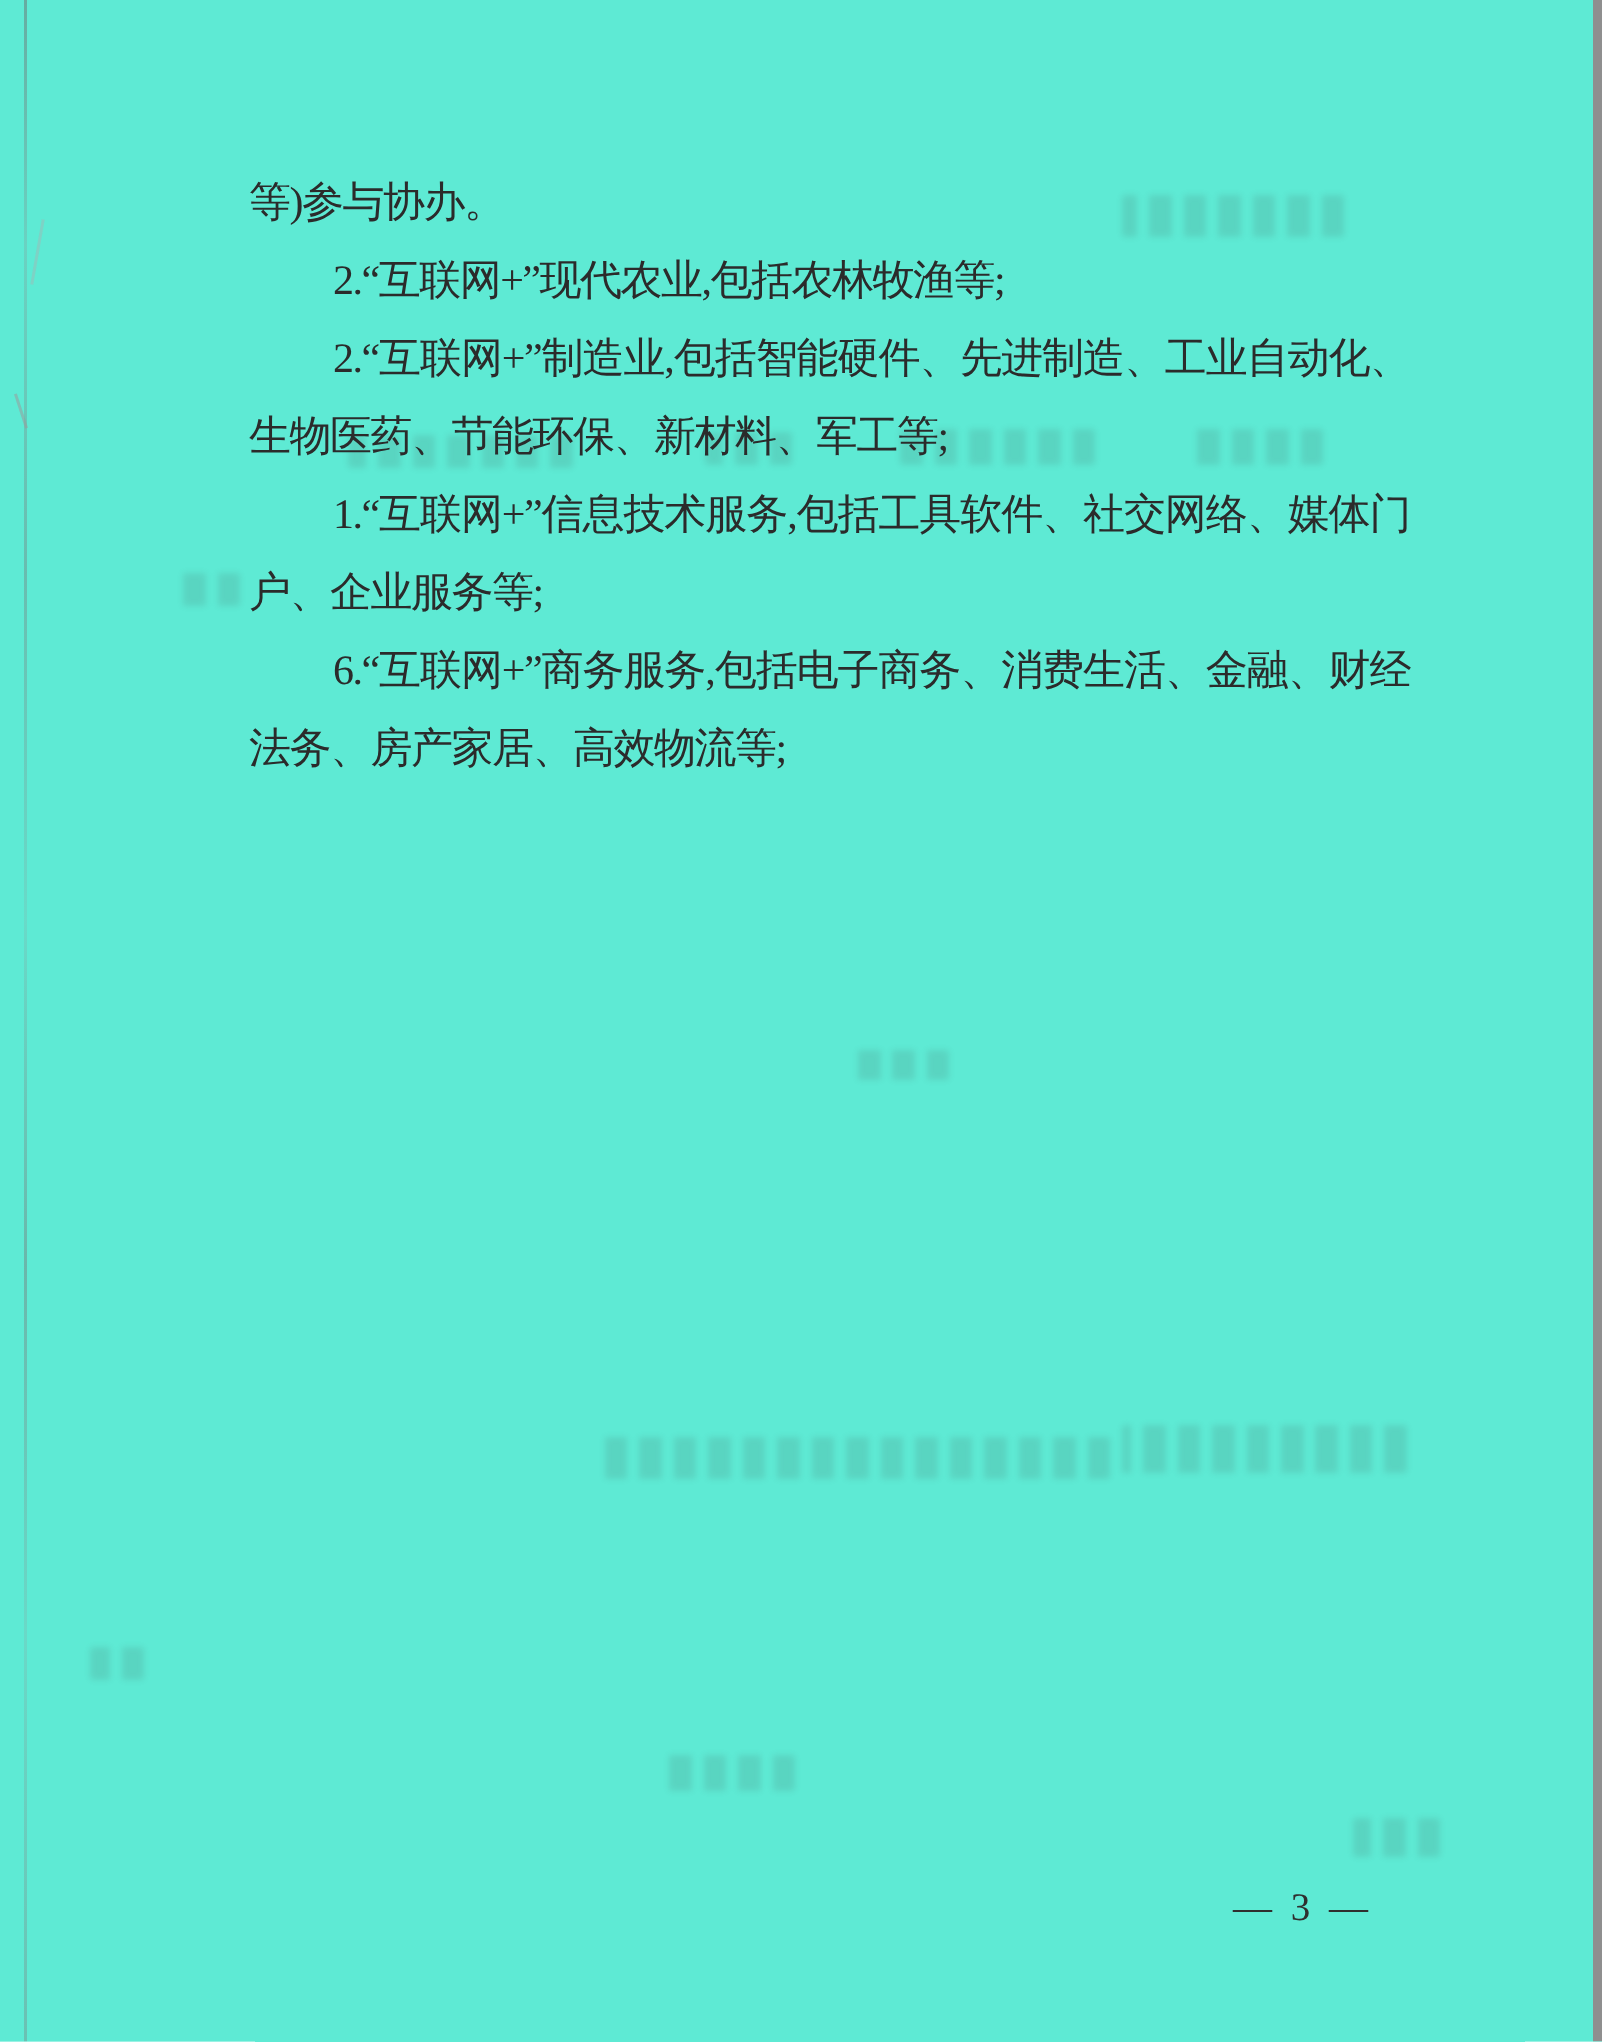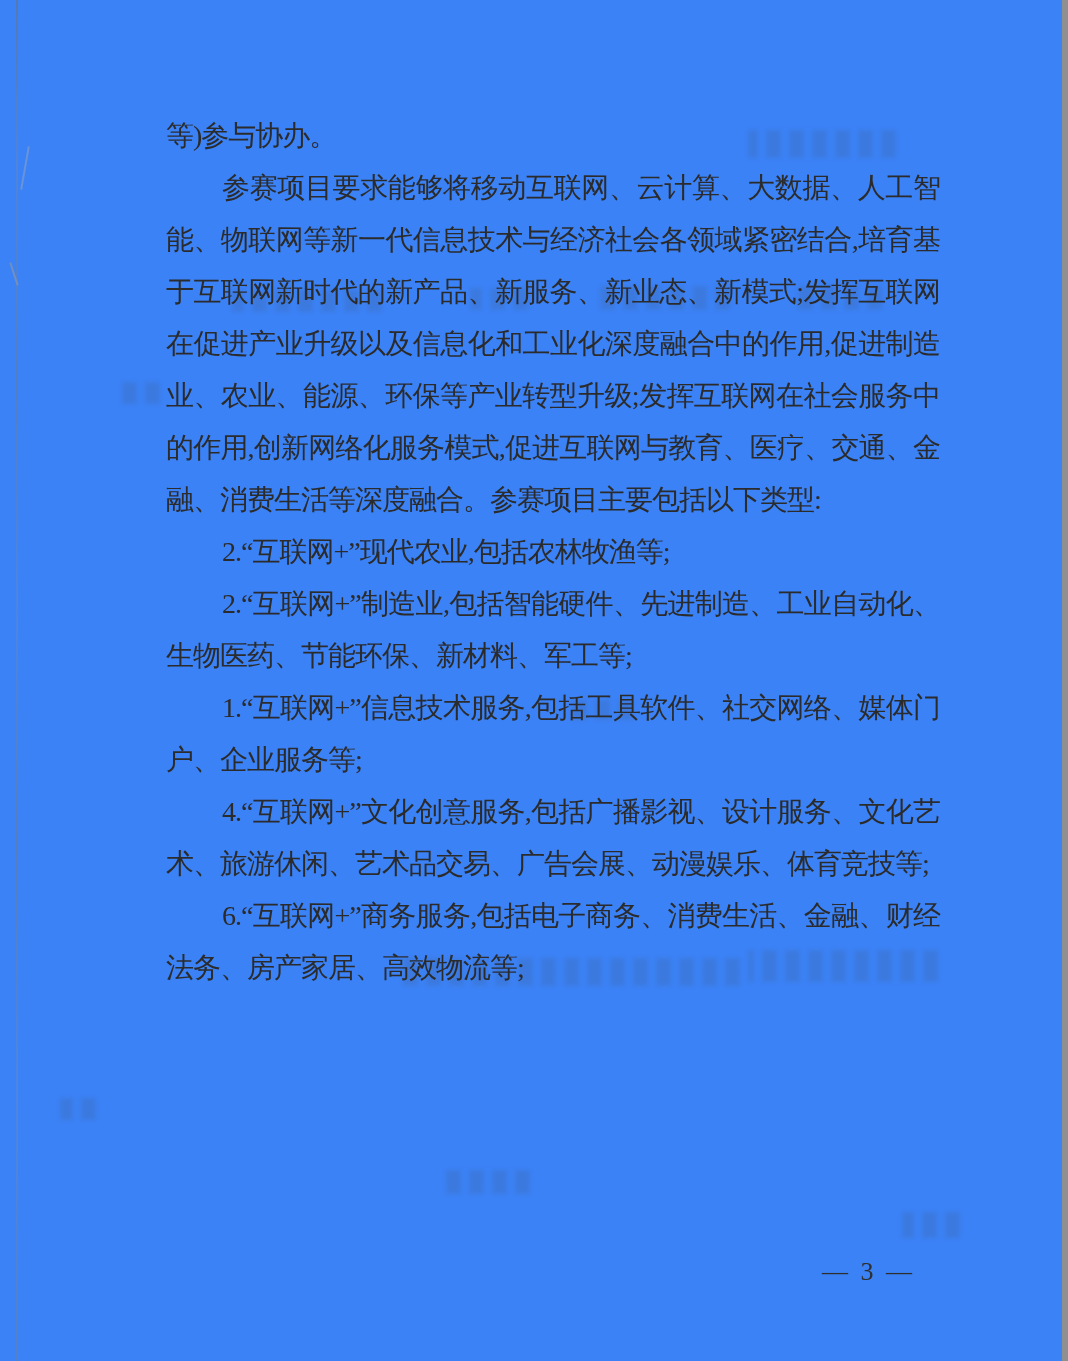--- a/index.html
+++ b/index.html
@@ -10,21 +10,21 @@
     width: 1068px;
     height: 1361px;
     position: relative;
     background: #ffffff;
     overflow: hidden;
     font-family: "Liberation Serif", serif;
   }
   .page {
     position: absolute;
     inset: 0;
-    background: #3b82f6;
+    background: #5eead4;
   }
   
   .left-edge {
     position: absolute;
     left: 16px;
     top: 0;
     width: 2px;
     height: 100%;
     background: linear-gradient(to bottom,
       rgba(110,110,110,0.50) 0%,
@@ -131,23 +131,21 @@
     <div class="ghost" style="left:567px; top:700px; width:66px; height:20px;"></div>
     <div class="ghost" style="left:402px; top:958px; width:338px; height:28px;"></div>
     <div class="ghost" style="left:748px; top:950px; width:190px; height:32px;"></div>
     <div class="ghost" style="left:60px; top:1098px; width:36px; height:22px;"></div>
     <div class="ghost" style="left:440px; top:1170px; width:90px; height:24px;"></div>
     <div class="ghost" style="left:902px; top:1212px; width:58px; height:26px;"></div>
   </div>
 
   <main class="content">
     <p class="no-indent">等)参与协办。</p>
-    <p>参赛项目要求能够将移动互联网、云计算、大数据、人工智能、物联网等新一代信息技术与经济社会各领域紧密结合,培育基于互联网新时代的新产品、新服务、新业态、新模式;发挥互联网在促进产业升级以及信息化和工业化深度融合中的作用,促进制造业、农业、能源、环保等产业转型升级;发挥互联网在社会服务中的作用,创新网络化服务模式,促进互联网与教育、医疗、交通、金融、消费生活等深度融合。参赛项目主要包括以下类型:</p>
     <p>2.“互联网+”现代农业,包括农林牧渔等;</p>
     <p>2.“互联网+”制造业,包括智能硬件、先进制造、工业自动化、生物医药、节能环保、新材料、军工等;</p>
     <p>1.“互联网+”信息技术服务,包括工具软件、社交网络、媒体门户、企业服务等;</p>
-    <p>4.“互联网+”文化创意服务,包括广播影视、设计服务、文化艺术、旅游休闲、艺术品交易、广告会展、动漫娱乐、体育竞技等;</p>
     <p>6.“互联网+”商务服务,包括电子商务、消费生活、金融、财经法务、房产家居、高效物流等;</p>
   </main>
 
   <div class="page-number">— 3 —</div>
 
 </div>
 
 </body></html>

